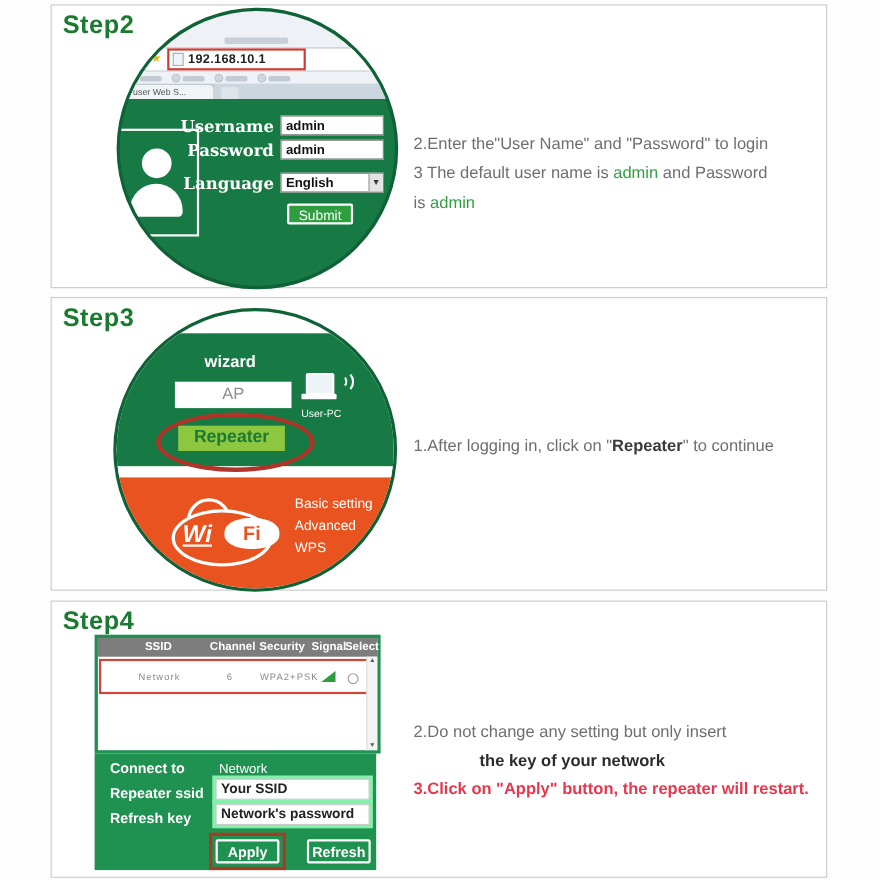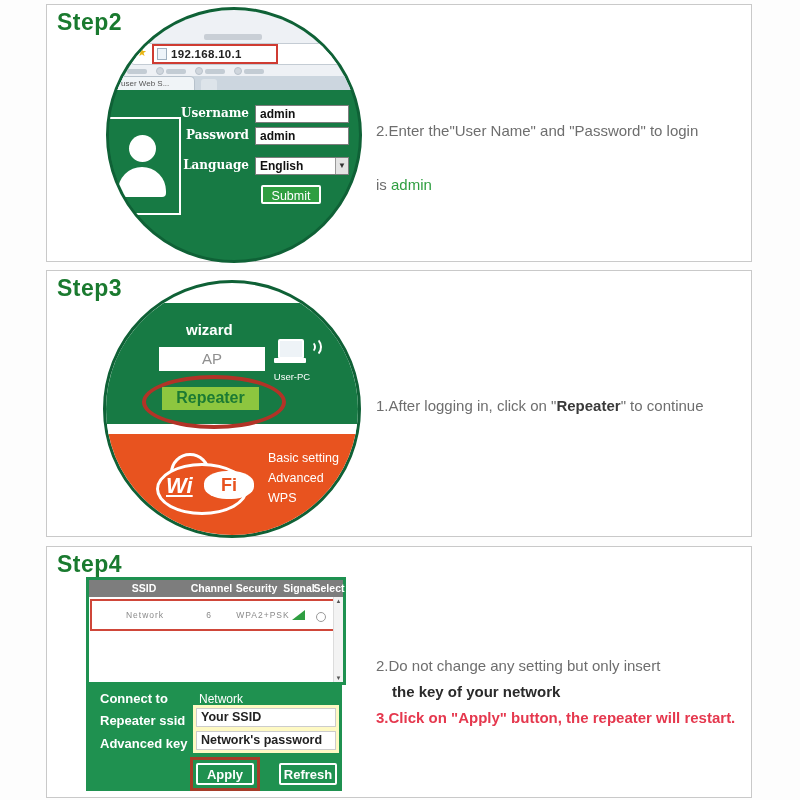--- a/index.html
+++ b/index.html
@@ -30,34 +30,34 @@
        border:1px solid #b7c2cc;border-bottom:none;border-radius:5px 5px 0 0;
        font-size:8px;color:#555;line-height:14px;padding-left:5px;box-sizing:border-box;}
   .tab-plus{position:absolute;left:92px;top:3px;width:16px;height:11px;background:#dde4ea;
             border-radius:3px 3px 0 0;}
   
   .photo-box{position:absolute;left:-6px;top:107px;width:74px;height:94px;border:2px solid #ffffff;
              background:#177a44;}
   .photo-head{position:absolute;left:24px;top:16px;width:27px;height:27px;border-radius:50%;background:#ffffff;}
   .photo-body{position:absolute;left:13px;top:48px;width:48px;height:30px;border-radius:24px 24px 4px 4px;background:#ffffff;}
   .login-label{position:absolute;left:40px;width:100px;text-align:right;color:#ffffff;
-               font-family:"DejaVu Serif",serif;font-weight:bold;font-size:12px;}
+               font-family:"DejaVu Serif",serif;font-weight:bold;font-size:15px;}
   .login-input{position:absolute;left:146px;width:88px;height:15px;background:#ffffff;border:1px solid #7d7d7d;
                font-size:12px;font-weight:bold;color:#111;padding:1px 0 0 4px;}
   .select-arrow{position:absolute;right:0;top:0;width:12px;height:16px;background:#e4e4e4;
                 border-left:1px solid #999;font-size:8px;color:#333;text-align:center;line-height:16px;}
   .submit-btn{position:absolute;left:152px;top:175px;width:60px;height:19px;background:#2f9e41;
               border:2px solid #ffffff;border-radius:2px;color:#ffffff;font-size:12.5px;
               text-align:center;line-height:18px;box-sizing:border-box;}
   
   .instr{position:absolute;left:329px;font-size:15px;color:#6e6e6e;white-space:nowrap;}
   .instr .green{color:#2f9e41;}
   .instr .green-bold{color:#2f9e41;font-weight:bold;}
   .instr .bold-dark{color:#3a3a3a;font-weight:bold;}
-  .instr-black{color:#2b2b2b;font-weight:bold;}
+  .instr-black{color:#2b2b2b;font-weight:bold;margin-left:44px;}
   .instr-red{color:#e5384e;font-weight:bold;}
   
   .wiz-label{position:absolute;left:80px;top:38px;color:#ffffff;font-weight:bold;font-size:15px;}
   .ap-btn{position:absolute;left:53px;top:64px;width:106px;height:24px;background:#ffffff;
           color:#8f8f8f;font-size:15px;text-align:center;line-height:24px;}
   .repeater-btn{position:absolute;left:56px;top:104px;width:97px;height:23px;background:#8dc63f;
                 color:#1b7a33;font-weight:bold;font-size:16px;text-align:center;line-height:22px;}
   .red-ellipse{position:absolute;left:36px;top:92px;width:136px;height:46px;border:4px solid #b23327;
                border-radius:50%;}
   .laptop{position:absolute;left:168px;top:56px;width:40px;height:30px;}
@@ -84,21 +84,21 @@
   .row-redbox{position:absolute;left:1px;top:19px;width:243px;height:28px;border:2px solid #cf4639;}
   .row-cell{position:absolute;top:9px;color:#8a8a8a;font-size:8.5px;letter-spacing:1px;text-align:center;}
   .signal-icon{position:absolute;left:200px;top:9px;width:0;height:0;
                border-left:13px solid transparent;border-bottom:10px solid #2f9e41;}
   .radio{position:absolute;left:224px;top:11px;width:8px;height:8px;border:1px solid #9a9a9a;border-radius:50%;background:#fff;}
   .vscroll{position:absolute;right:0px;top:17px;width:9px;height:85px;background:#f3f3f3;border-left:1px solid #dcdcdc;}
   .vs-arrow{position:absolute;left:0;width:9px;text-align:center;font-size:6px;color:#555;}
   .green-form{position:absolute;left:39px;top:138px;width:256px;height:106px;background:#1f9150;}
   .form-label{position:absolute;left:14px;color:#ffffff;font-weight:bold;font-size:13px;}
   .form-value{position:absolute;left:113px;color:#ffffff;font-size:12px;}
-  .redbox-input{position:absolute;left:107px;width:140px;border:3px solid #fef9c3;background:#a63c28;}
+  .redbox-input{position:absolute;left:107px;width:140px;border:3px solid #86efac;background:#a63c28;}
   .redbox-input .inner{background:#ffffff;border:1px solid #cccccc;height:16px;font-size:12.5px;
                        font-weight:bold;color:#222;padding:1px 0 0 4px;}
   .apply-wrap{position:absolute;left:104px;top:72px;border:3px solid #a63c28;padding:3px;}
   .btn-green{width:58px;height:22px;border:2px solid #ffffff;color:#ffffff;font-weight:bold;
              font-size:13px;text-align:center;line-height:20px;box-sizing:border-box;border-radius:2px;}
   .refresh-btn{position:absolute;left:193px;top:78px;}
 </style>
 </head>
 <body>
 
@@ -158,20 +158,23 @@
         <span>English</span>
         <span class="select-arrow">▼</span>
       </div>
 
       <div class="submit-btn">Submit</div>
     </div>
 
     <div class="instr" style="top:117px;">
       <span>2.Enter the"User Name" and "Password" to login</span>
     </div>
+    <div class="instr" style="top:144px;">
+      <span>3 The default user name is </span><span class="green">admin</span><span> and Password</span>
+    </div>
     <div class="instr" style="top:171px;">
       <span>is </span><span class="green">admin</span>
     </div>
   </div>
 
   <div class="panel" style="top:270px;height:265px;">
     <div class="step-title">Step3</div>
 
     <div class="circle" style="left:56px;top:9px;width:252px;height:252px;background:#ffffff;">
 
@@ -235,21 +238,21 @@
 
     <div class="green-form">
       <div class="form-label" style="top:6px;">Connect to</div>
       <div class="form-value" style="top:7px;">Network</div>
 
       <div class="form-label" style="top:28px;">Repeater ssid</div>
       <div class="redbox-input" style="top:20px;">
         <div class="inner">Your SSID</div>
       </div>
 
-      <div class="form-label" style="top:51px;">Advanced key</div>
+      <div class="form-label" style="top:51px;">Refresh key</div>
       <div class="redbox-input" style="top:43px;">
         <div class="inner">Network's password</div>
       </div>
 
       <div class="apply-wrap">
         <div class="btn-green">Apply</div>
       </div>
       <div class="btn-green refresh-btn">Refresh</div>
     </div>
 

